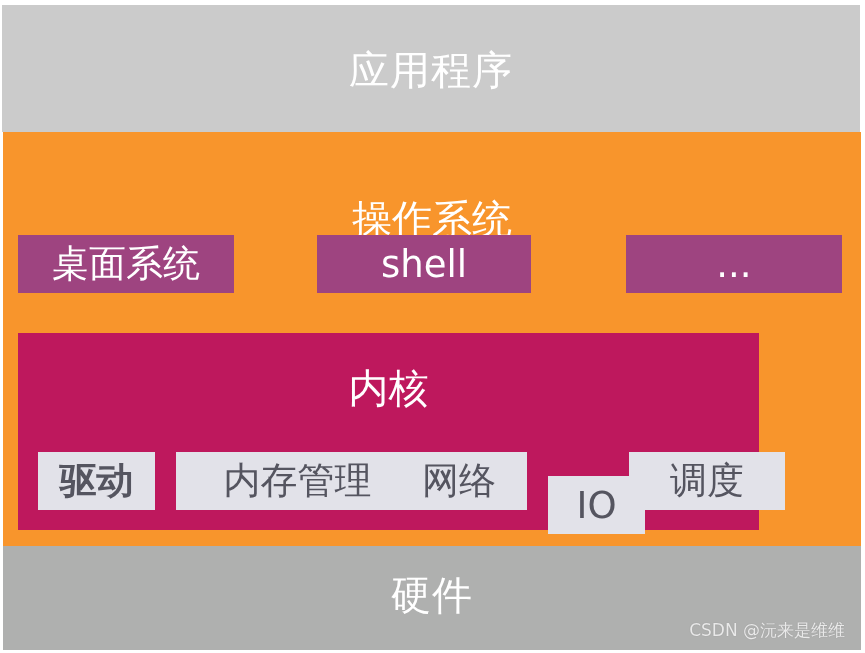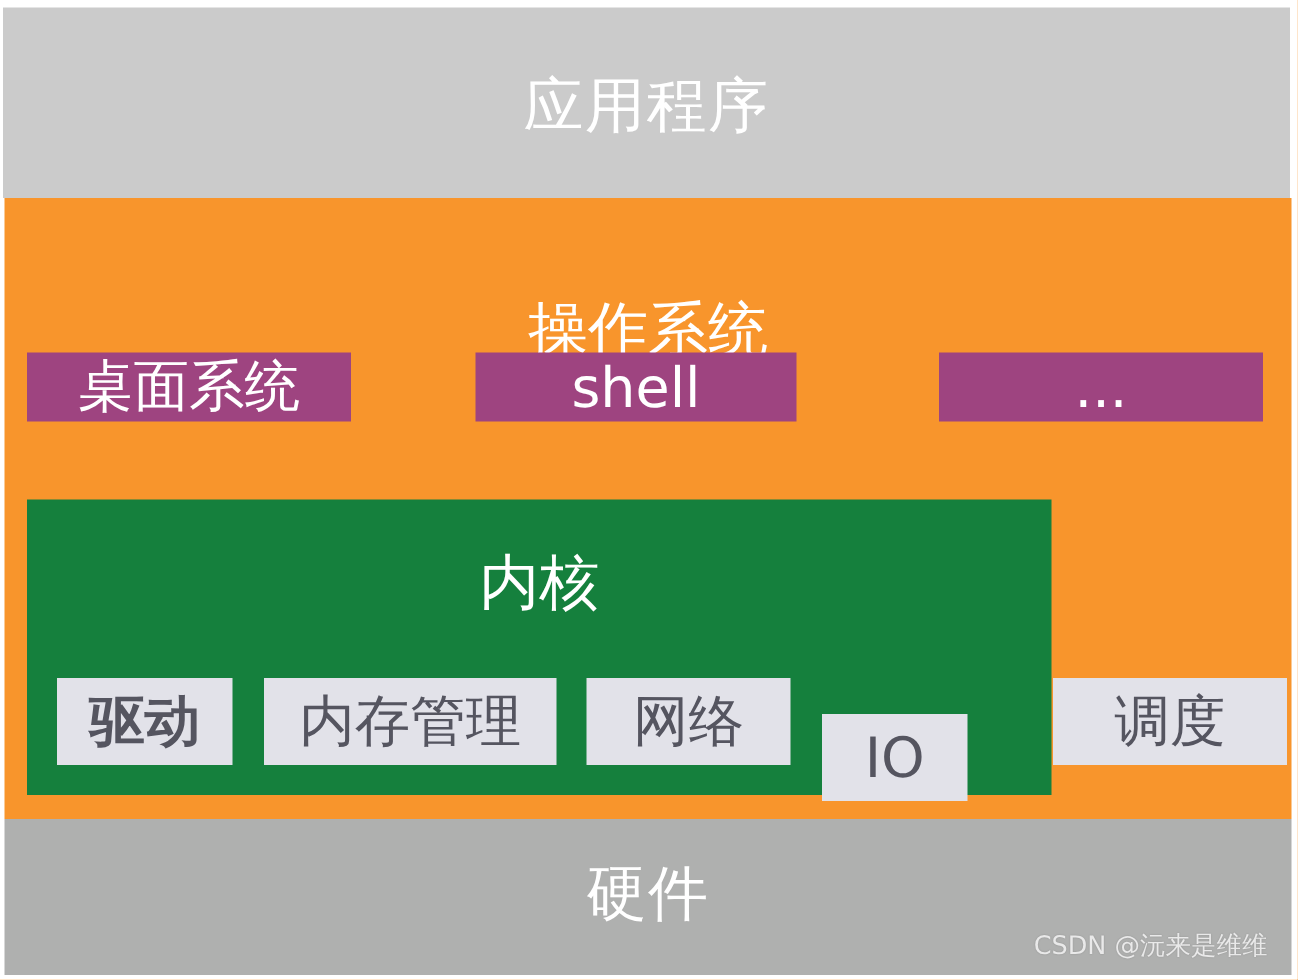--- a/index.html
+++ b/index.html
@@ -6,23 +6,23 @@
   body { width: 865px; height: 653px; position: relative; overflow: hidden;
          font-family: "DejaVu Sans", "Liberation Sans", sans-serif; }
   .layer { position: absolute; display: flex; justify-content: center; }
   #app-layer { left: 2px; top: 5px; width: 858px; height: 127px; background: #cbcbcb; align-items: center; }
   #os-layer { left: 3px; top: 132px; width: 858px; height: 414px; background: #f8952c; }
   #hw-layer { left: 3px; top: 546px; width: 858px; height: 104px; background: #afb0af; align-items: flex-end; }
   .layer-title { color: #ffffff; font-size: 40px; letter-spacing: 1px; }
   #app-layer .layer-title { margin-top: 4px; }
   #hw-layer .layer-title { margin-bottom: 27px; }
   .os-title { position: absolute; left: 0; width: 100%; top: 14px; text-align: center; color: #ffffff; font-size: 40px; margin-top: 46px; }
-  .os-box { position: absolute; top: 103px; height: 46px; background: #9e4480; color: #ffffff;
+  .os-box { position: absolute; top: 103px; height: 58px; background: #9e4480; color: #ffffff;
             font-size: 37px; display: flex; align-items: center; justify-content: center; }
-  #kernel { position: absolute; left: 15px; top: 201px; width: 683px; height: 197px; background: #15803d; }
+  #kernel { position: absolute; left: 15px; top: 201px; width: 741px; height: 197px; background: #be185d; }
   .kernel-title { position: absolute; left: 0; width: 100%; top: 28px; text-align: center; color: #ffffff; font-size: 40px; }
   .k-box { position: absolute; top: 119px; height: 58px; background: #e2e2e9; color: #555560;
            font-size: 37px; display: flex; align-items: center; justify-content: center; }
   .watermark { position: absolute; right: 16px; bottom: 8px; color: #e9e9e9; font-size: 17px;
                text-shadow: 0 0 1px #888; }
 </style>
 </head>
 <body>
 
 <div id="app-layer" class="layer">
@@ -32,23 +32,23 @@
 <div id="os-layer" class="layer">
   <div class="os-title">操作系统</div>
 
   <div class="os-box" style="left:15px; width:216px;">桌面系统</div>
   <div class="os-box" style="left:314px; width:214px;">shell</div>
   <div class="os-box" style="left:623px; width:216px;">...</div>
 
   <div id="kernel">
     <div class="kernel-title">内核</div>
     <div class="k-box" style="left:20px; width:117px;font-weight:bold;">驱动</div>
-    <div class="k-box" style="left:158px; width:195px;">内存管理</div>
+    <div class="k-box" style="left:158px; width:195px;padding-left:24px;">内存管理</div>
     <div class="k-box" style="left:373px; width:136px;">网络</div>
     <div class="k-box" style="left:530px; width:97px;margin-top:24px;">IO</div>
-    <div class="k-box" style="left:684px; width:156px;">调度</div>
+    <div class="k-box" style="left:611px; width:156px;">调度</div>
   </div>
 </div>
 
 <div id="hw-layer" class="layer">
   <span class="layer-title">硬件</span>
   <span class="watermark">CSDN @沅来是维维</span>
 </div>
 
 </body></html>

